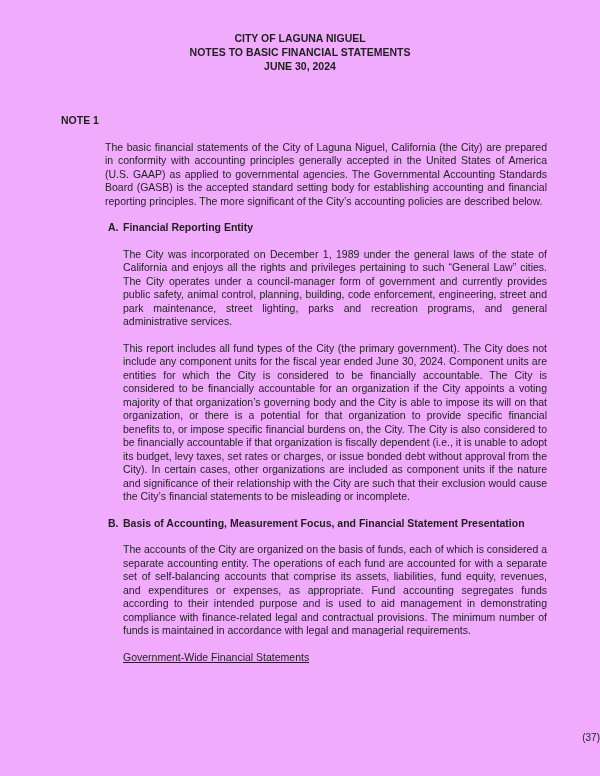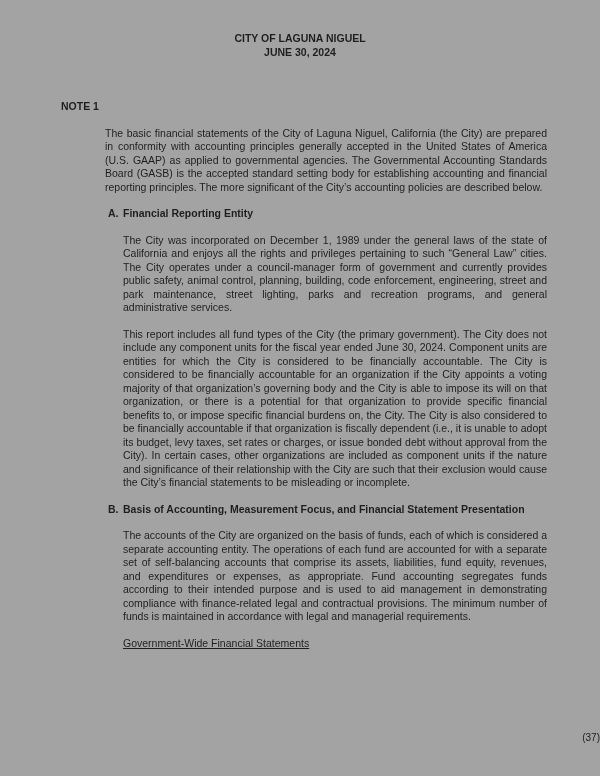--- a/index.html
+++ b/index.html
@@ -4,21 +4,21 @@
 <style>
   html, body {
     margin: 0;
     padding: 0;
     background: #ffffff;
   }
   .page {
     position: relative;
     width: 600px;
     height: 776px;
-    background: #a3a3a3;
+    background: #f0abfc;
     color: #1f1f1f;
     font-family: "Liberation Sans", "DejaVu Sans", sans-serif;
     font-size: 10.5px;
     line-height: 13.5px;
     overflow: hidden;
   }
   .doc-header {
     padding-top: 31px;
     text-align: center;
     font-weight: bold;
@@ -71,20 +71,21 @@
     font-size: 10px;
   }
 </style>
 </head>
 <body>
 
 <div class="page">
 
   <div class="doc-header">
     <div>CITY OF LAGUNA NIGUEL</div>
+    <div>NOTES TO BASIC FINANCIAL STATEMENTS</div>
     <div>JUNE 30, 2024</div>
   </div>
 
   <div class="note-row">
     <div class="note-label">NOTE 1</div>
   </div>
 
   <div class="content">
 
     <div class="para">The basic financial statements of the City of Laguna Niguel, California (the City) are prepared in conformity with accounting principles generally accepted in the United States of America (U.S. GAAP) as applied to governmental agencies. The Governmental Accounting Standards Board (GASB) is the accepted standard setting body for establishing accounting and financial reporting principles. The more significant of the City’s accounting policies are described below.</div>

